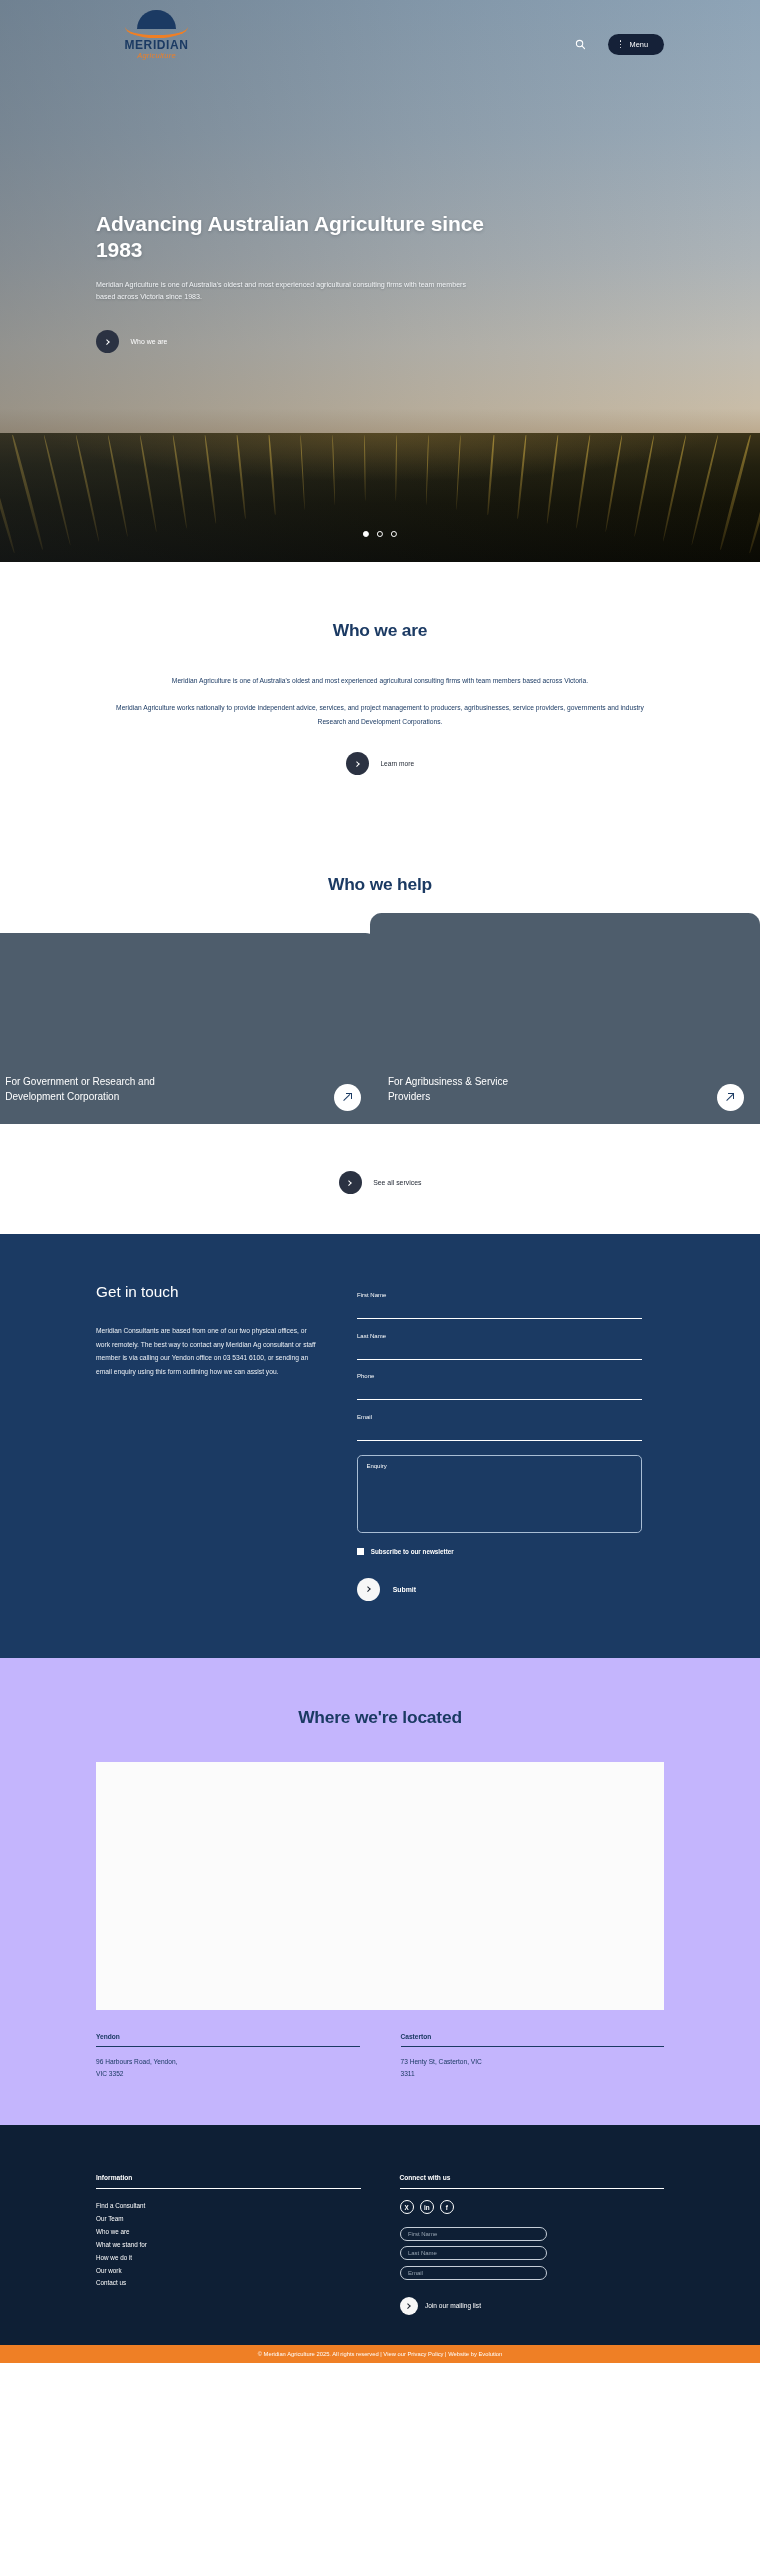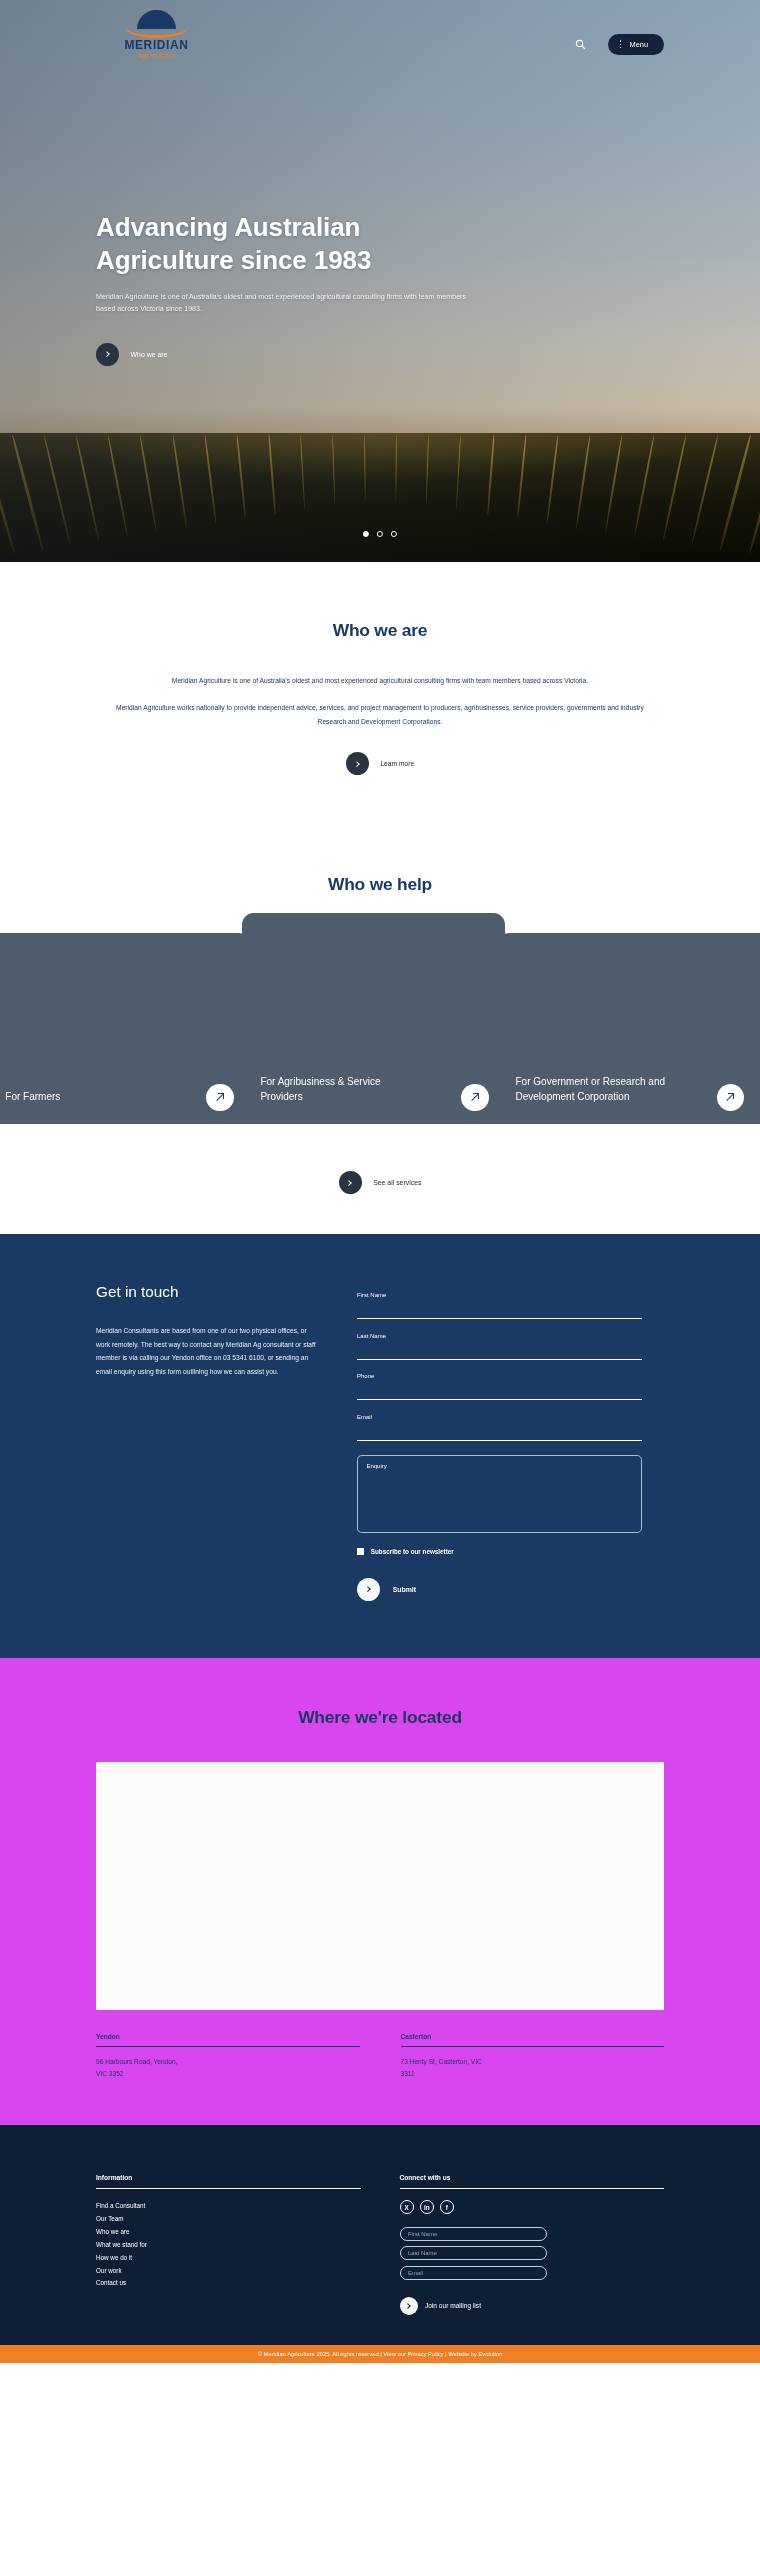--- a/index.html
+++ b/index.html
@@ -57,21 +57,21 @@
     display: flex; align-items: center; gap: 8.4px;
     background: #152138; color: #fff; border: 0;
     border-radius: 21px; padding: 5.8px 16px 5.8px 11.6px;
     font-size: 7.4px; font-family: inherit; cursor: pointer; justify-content: flex-end;
   }
   .dots-icon { display: flex; flex-direction: column; gap: 1.6px; }
   .dots-icon i { width: 1.6px; height: 1.6px; border-radius: 50%; background: #fff; display: block; }
 
   .hero-content { position: absolute; left: 96px; top: 211px; z-index: 20; width: 401px; }
   .hero-title {
-    font-size: 26px; line-height: 1.25; font-weight: 700; color: #ffffff;
+    font-size: 21px; line-height: 1.25; font-weight: 700; color: #ffffff;
     letter-spacing: -0.1px; text-shadow: 0 0.5px 3.2px rgba(20,30,45,.25);
   }
   .hero-sub { margin-top: 15px; font-size: 7.1px; line-height: 1.7; color: #f2f4f6; max-width: 370px; text-shadow: 0 0.5px 2.1px rgba(20,30,45,.25); }
 
   .pill-link { display: flex; align-items: center; gap: 11.6px; margin-top: 27.5px; cursor: pointer; }
   .circle-btn {
     width: 23px; height: 23px; border-radius: 50%;
     background: #2b3242; display: flex; align-items: center; justify-content: center;
     flex: 0 0 auto;
   }
@@ -138,21 +138,21 @@
   }
   .textarea-box label { font-size: 6px; color: #fff; display: block; }
   .textarea-box textarea { width: 100%; height: 53px; background: transparent; border: 0; color: #fff; font-family: inherit; font-size: 6.6px; outline: none; resize: none; }
   .checkrow { display: flex; align-items: center; gap: 6.9px; margin-top: 15px; }
   .checkrow .box { width: 6.9px; height: 6.9px; background: #fff; border: 0.5px solid #fff; cursor: pointer; }
   .checkrow .txt { font-size: 6.3px; color: #fff; font-weight: 700; }
   .submit-row { display: flex; align-items: center; gap: 12.7px; margin-top: 23px; cursor: pointer; }
   .submit-row .label { font-size: 6.9px; color: #fff; font-weight: 700; }
 
   
-  .locations { background: #d946ef; padding: 49px 8px 0; }
+  .locations { background: #c4b5fd; padding: 49px 8px 0; }
   .map {
     width: 568px; height: 248px; margin: 34px auto 0;
     background: #fbfbfb;
   }
   .addresses { width: 568px; margin: 23px auto 0; display: flex; gap: 41px; padding-bottom: 44px; }
   .addr { flex: 1 1 0; }
   .addr h4 { font-size: 6.6px; color: #1b3a63; font-weight: 700; }
   .addr .rule { height: 0.5px; background: #1b3a63; margin: 6.3px 0 9.5px; }
   .addr p { font-size: 6.6px; line-height: 1.85; color: #1b3a63; }
 
@@ -275,33 +275,27 @@
         </span>
       <span class="label">Learn more</span>
     </div>
   </div>
 </section>
 
 <section class="section who-we-help">
   <h2 class="sec-title">Who we help</h2>
   <div class="cards">
     <div class="card">
-      <div class="card-title">For Farmers</div>
+      <div class="card-title">For Government or Research and Development Corporation</div>
       <span class="card-arrow">
           <span class="arrow-ne"></span>
         </span>
     </div>
     <div class="card">
       <div class="card-title">For Agribusiness &amp; Service Providers</div>
-      <span class="card-arrow">
-          <span class="arrow-ne"></span>
-        </span>
-    </div>
-    <div class="card">
-      <div class="card-title">For Government or Research and Development Corporation</div>
       <span class="card-arrow">
           <span class="arrow-ne"></span>
         </span>
     </div>
   </div>
 </section>
 <div class="services-link">
   <div class="pill-link">
     <span class="circle-btn">
         <span class="chev"></span>

